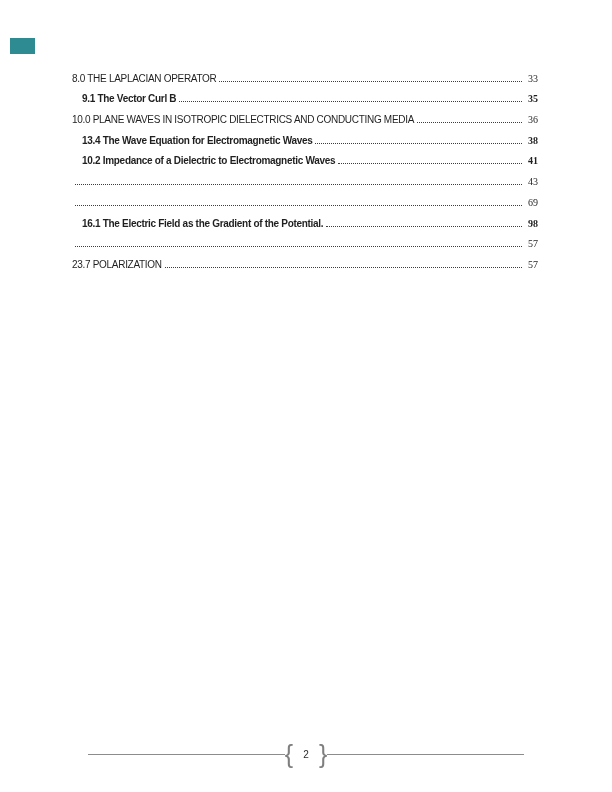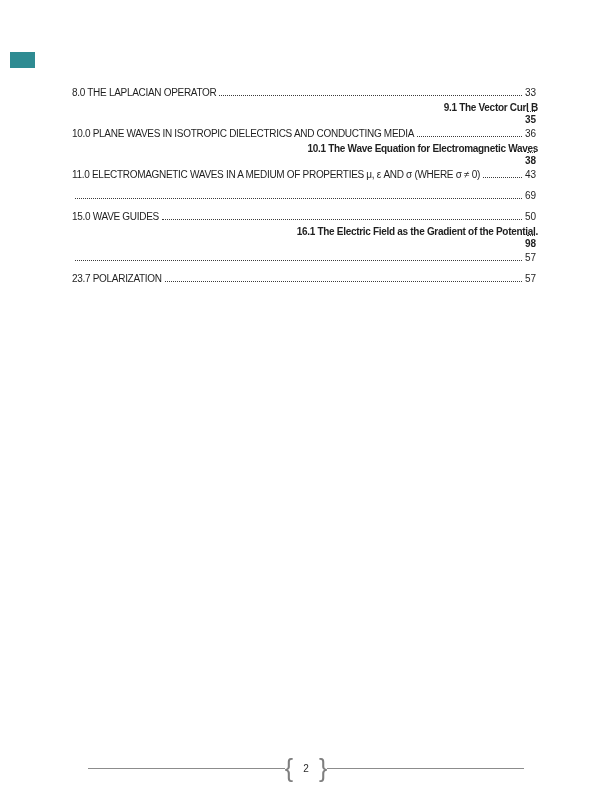--- a/index.html
+++ b/index.html
@@ -3,21 +3,21 @@
 <meta charset="utf-8">
 <style>
   html, body { margin: 0; padding: 0; }
   body {
     width: 612px; height: 792px;
     background: #ffffff;
     position: relative;
     overflow: hidden;
     font-family: "Liberation Sans", sans-serif;
   }
-  .page { position: absolute; inset: 0; background: #ffffff; margin-top: 14px; }
+  .page { position: absolute; inset: 0; background: #ffffff; }
 
   .corner-highlight {
     position: absolute;
     left: 10px; top: 38px;
     width: 25px; height: 16px;
     background: #2e8b92;
   }
 
   .toc {
     position: absolute;
@@ -27,35 +27,37 @@
   }
   .toc-row {
     display: flex;
     align-items: flex-end;
     height: 20.7px;
     box-sizing: border-box;
     padding-bottom: 4px;
     font-size: 10px;
     letter-spacing: -0.3px;
   }
-  .toc-row.l2 { font-weight: bold; padding-left: 10px; flex-direction: column; }
+  .toc-row.l2 { font-weight: bold; padding-left: 10px; }
   .toc-title { white-space: nowrap; line-height: 11px; }
   .toc-leader {
     flex: 1;
     height: 0;
     border-bottom: 1.5px dotted #3c3c3c;
     margin: 0 3px;
     position: relative;
     top: -2px;
     min-width: 8px;
   }
   .toc-page {
     min-width: 13px;
+    text-align: right;
     line-height: 11px;
     letter-spacing: 0;
+    font-family: Liberation Serif, serif;
   }
 
   .footer {
     position: absolute;
     left: 88px; right: 88px; top: 741px;
     height: 26px;
     display: flex;
     align-items: center;
   }
   .footer-line { flex: 1; height: 1px; background: #8c8c8c; }
@@ -94,44 +96,43 @@
       <span class="toc-page">35</span>
     </div>
 
     <div class="toc-row">
       <span class="toc-title">10.0 PLANE WAVES IN ISOTROPIC DIELECTRICS AND CONDUCTING MEDIA</span>
       <span class="toc-leader"></span>
       <span class="toc-page">36</span>
     </div>
 
     <div class="toc-row l2">
-      <span class="toc-title">10.1 The Wave Equation for Electromagnetic Waves</span>
+      <span class="toc-title">13.4 The Wave Equation for Electromagnetic Waves</span>
       <span class="toc-leader"></span>
       <span class="toc-page">38</span>
     </div>
 
+    <div class="toc-row l2">
+      <span class="toc-title">10.2 Impedance of a Dielectric to Electromagnetic Waves</span>
+      <span class="toc-leader"></span>
+      <span class="toc-page">41</span>
+    </div>
 
     <div class="toc-row">
-      <span class="toc-title">11.0 ELECTROMAGNETIC WAVES IN A MEDIUM OF PROPERTIES μ, ε AND σ (WHERE σ ≠ 0)</span>
       <span class="toc-leader"></span>
       <span class="toc-page">43</span>
     </div>
 
     <div class="toc-row">
       <span class="toc-leader"></span>
       <span class="toc-page">69</span>
     </div>
 
 
 
-    <div class="toc-row">
-      <span class="toc-title">15.0 WAVE GUIDES</span>
-      <span class="toc-leader"></span>
-      <span class="toc-page">50</span>
-    </div>
 
 
     <div class="toc-row l2">
       <span class="toc-title">16.1 The Electric Field as the Gradient of the Potential.</span>
       <span class="toc-leader"></span>
       <span class="toc-page">98</span>
     </div>
 
     <div class="toc-row">
       <span class="toc-leader"></span>

